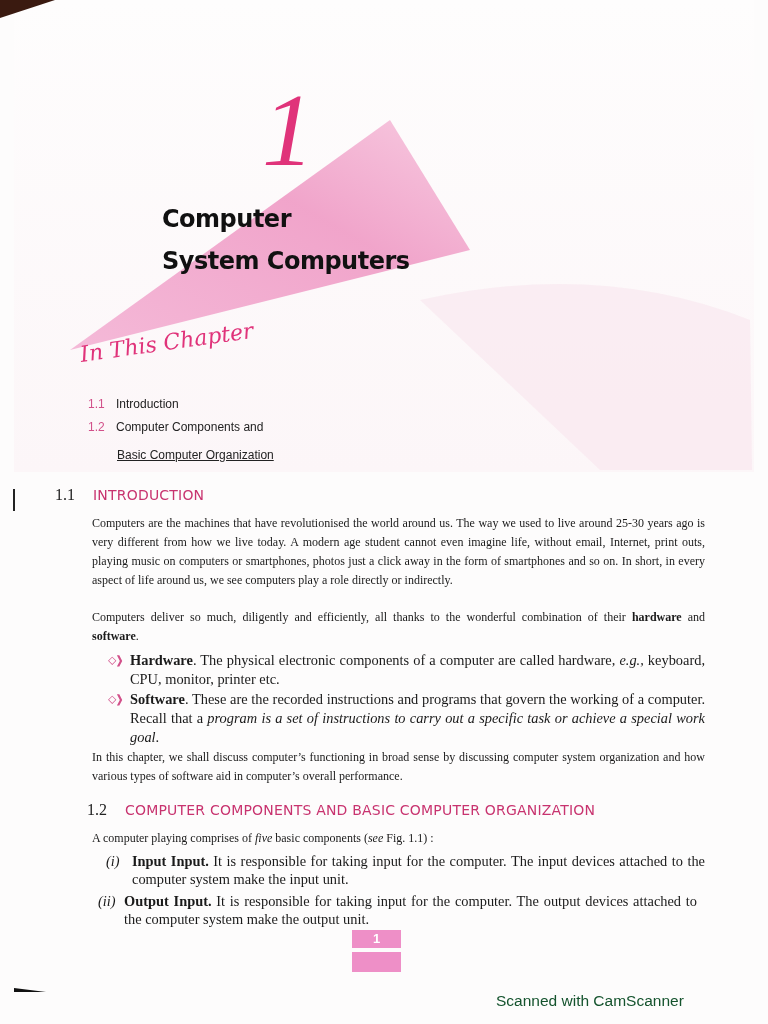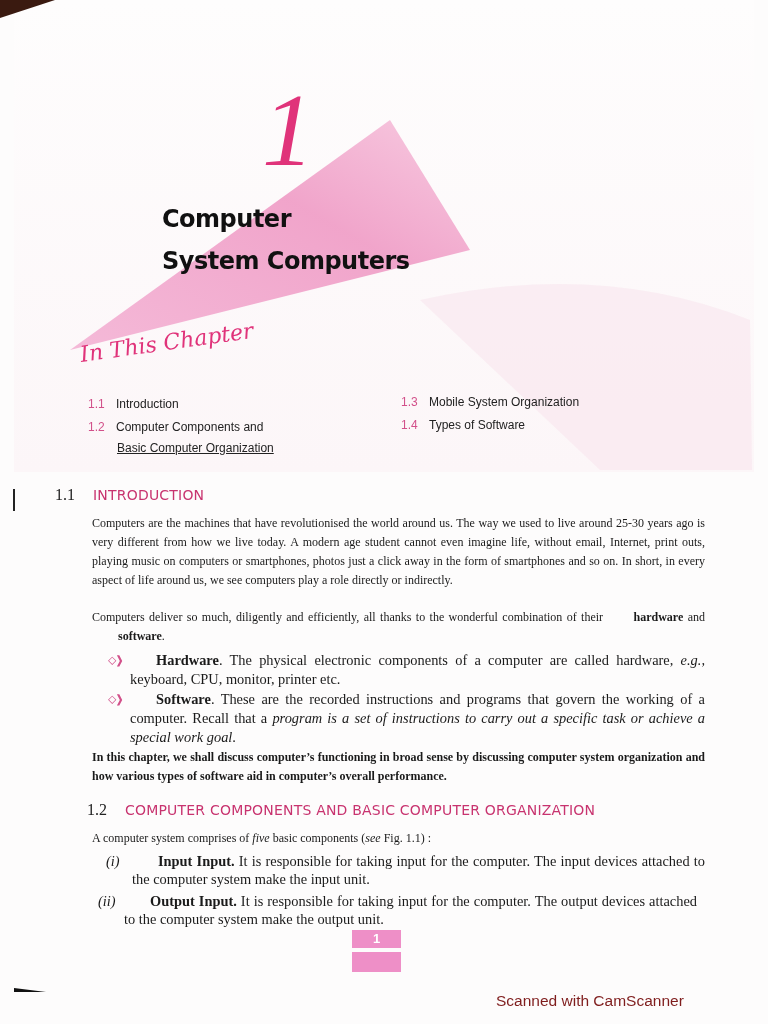--- a/index.html
+++ b/index.html
@@ -27,27 +27,27 @@
   .toc .item { margin-bottom:6px; line-height:17px; }
   .toc .cont { padding-left:29px;text-decoration:underline; }
   .margin-bar { position:absolute; left:13px; top:489px; width:2px; height:22px; background:#222; }
   .sec-head { position:absolute; font-family:"DejaVu Sans", sans-serif; font-size:14px; }
   .sec-head .n { font-family:"Liberation Serif", serif; font-size:16px; color:#222; display:inline-block; width:38px; }
   .sec-head .t { color:#c8336f; letter-spacing:0.2px; }
   .para { position:absolute; font-size:12px; line-height:19px; text-align:justify; }
   .bullet { position:absolute; font-size:14.4px; line-height:19px; text-align:justify; }
   .bullet .mk { position:absolute; left:-22px; top:0; color:#d2508a; font-size:12px; }
   .it { font-style:italic; }
-  .b { font-weight:bold;margin-left:26px; }
+  .b { font-weight:bold; }
   .enum { position:absolute; font-size:14.4px; line-height:18px; text-align:justify; }
   .enum .lbl { position:absolute; left:-26px; }
   .page-num { position:absolute; left:352px; top:930px; width:49px; height:18px; background:#ee8fc7;
     color:#fff; font-family:"Liberation Sans", sans-serif; font-weight:bold; font-size:13px; text-align:center; line-height:18px; }
   .page-num2 { position:absolute; left:352px; top:952px; width:49px; height:20px; background:#ee8fc7; }
-  .watermark { position:absolute; left:496px; top:992px; font-family:"Liberation Sans", sans-serif; font-size:15.5px; color:#7f1d1d; }
+  .watermark { position:absolute; left:496px; top:992px; font-family:"Liberation Sans", sans-serif; font-size:15.5px; color:#14532d; }
 </style>
 </head>
 <body>
 
 <div class="page">
   <div class="header-band"></div>
   <svg class="wedge" viewBox="0 0 768 480">
     <defs>
       <linearGradient id="g1" x1="0" y1="1" x2="1" y2="0">
         <stop offset="0" stop-color="#f4b6d6"></stop>
@@ -62,26 +62,22 @@
 
   <div class="chapter-num">1</div>
   <div class="title">
     <div>Computer</div>
     <div>System Computers</div>
   </div>
   <div class="in-chapter">In This Chapter</div>
 
   <div class="toc" style="left:88px; top:396px;">
     <div class="item"><span class="num">1.1</span><span>Introduction</span></div>
-    <div class="item" style="margin-bottom:5px"><span class="num">1.2</span><span>Computer Components and</span></div>
+    <div class="item" style="margin-bottom:12px"><span class="num">1.2</span><span>Computer Components and</span></div>
     <div class="cont">Basic Computer Organization</div>
-  </div>
-  <div class="toc" style="left:401px; top:394px;">
-    <div class="item"><span class="num">1.3</span><span>Mobile System Organization</span></div>
-    <div class="item"><span class="num">1.4</span><span>Types of Software</span></div>
   </div>
 
   <div class="margin-bar"></div>
 
   <div class="sec-head" style="left:55px; top:486px;">
     <span class="n">1.1</span><span class="t">INTRODUCTION</span>
   </div>
 
   <div class="para" style="left:92px; top:514px; width:613px;">Computers are the machines that have revolutionised the world around us. The way we used to live around 25-30 years ago is very different from how we live today. A modern age student cannot even imagine life, without email, Internet, print outs, playing music on computers or smartphones, photos just a click away in the form of smartphones and so on. In short, in every aspect of life around us, we see computers play a role directly or indirectly.</div>
 
@@ -92,28 +88,28 @@
   <div class="bullet" style="left:130px; top:651px; width:575px;">
     <span class="mk">⬦❯</span>
     <span class="b">Hardware</span><span>. The physical electronic components of a computer are called hardware, </span><span class="it">e.g.,</span><span> keyboard, CPU, monitor, printer etc.</span>
   </div>
 
   <div class="bullet" style="left:130px; top:690px; width:575px;">
     <span class="mk">⬦❯</span>
     <span class="b">Software</span><span>. These are the recorded instructions and programs that govern the working of a computer. Recall that a </span><span class="it">program is a set of instructions to carry out a specific task or achieve a special work goal</span><span>.</span>
   </div>
 
-  <div class="para" style="left:92px; top:748px; width:613px;font-weight:bold;">In this chapter, we shall discuss computer’s functioning in broad sense by discussing computer system organization and how various types of software aid in computer’s overall performance.</div>
+  <div class="para" style="left:92px; top:748px; width:613px;">In this chapter, we shall discuss computer’s functioning in broad sense by discussing computer system organization and how various types of software aid in computer’s overall performance.</div>
 
   <div class="sec-head" style="left:55px; top:801px;margin-left:32px;">
     <span class="n">1.2</span><span class="t">COMPUTER COMPONENTS AND BASIC COMPUTER ORGANIZATION</span>
   </div>
 
   <div class="para" style="left:92px; top:829px; width:613px;">
-    <span>A computer system comprises of </span><span class="it">five</span><span> basic components (</span><span class="it">see</span><span> Fig. 1.1) :</span>
+    <span>A computer playing comprises of </span><span class="it">five</span><span> basic components (</span><span class="it">see</span><span> Fig. 1.1) :</span>
   </div>
 
   <div class="enum" style="left:132px; top:852px; width:573px;">
     <span class="lbl it">(i)</span>
     <span class="b">Input Input.</span><span> It is responsible for taking input for the computer. The input devices attached to the computer system make the input unit.</span>
   </div>
 
   <div class="enum" style="left:124px; top:892px; width:573px;">
     <span class="lbl it">(ii)</span>
     <span class="b">Output Input.</span><span> It is responsible for taking input for the computer. The output devices attached to the computer system make the output unit.</span>

